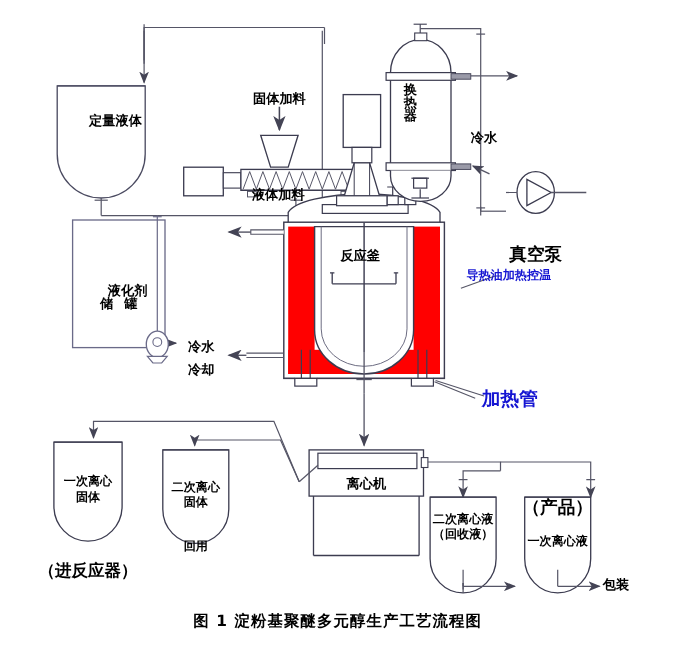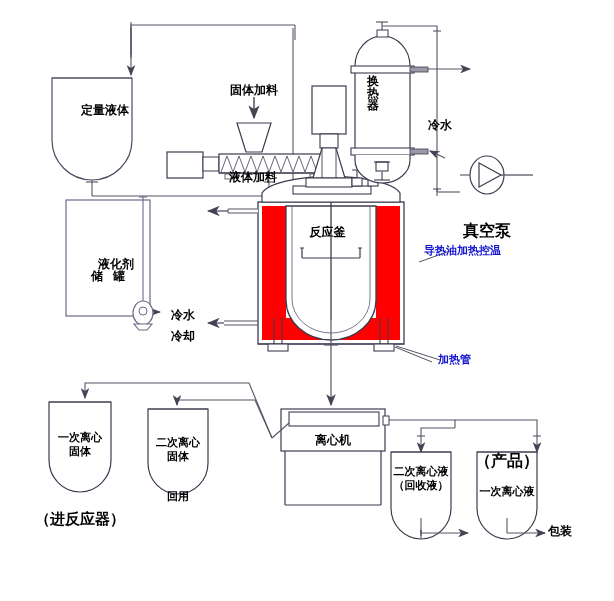--- a/index.html
+++ b/index.html
@@ -284,34 +284,35 @@
 
   <div class="lbl" style="left:447px;top:196px;width:80px;font-size:16px;margin-top:26px;">真空泵</div>
 
   <div class="lbl" style="left:291px;top:226px;width:73px;font-size:12px;">反应釜</div>
 
   <div class="lbl" style="left:160px;top:309px;width:46px;font-size:12px;">冷水</div>
   <div class="lbl" style="left:160px;top:330px;width:46px;font-size:12px;">冷却</div>
 
   <div class="lbl blue" style="left:424px;top:245px;width:120px;font-size:11px;text-align:left;">导热油加热控温</div>
 
-  <div class="lbl blue" style="left:438px;top:354px;width:60px;font-size:11px;text-align:left;">加热管</div>
+  <div class="lbl blue" style="left:438px;top:354px;width:60px;font-size:17px;text-align:left;">加热管</div>
 
   <div class="lbl" style="left:293px;top:434px;width:80px;font-size:12px;">离心机</div>
 
   <div class="lbl" style="left:40px;top:432px;width:80px;font-size:11px;">一次离心</div>
   <div class="lbl" style="left:40px;top:446px;width:80px;font-size:11px;">固体</div>
   <div class="lbl" style="left:33px;top:511px;width:94px;font-size:15px;">（进反应器）</div>
 
   <div class="lbl" style="left:138px;top:437px;width:80px;font-size:11px;">二次离心</div>
   <div class="lbl" style="left:138px;top:451px;width:80px;font-size:11px;">固体</div>
   <div class="lbl" style="left:138px;top:491px;width:80px;font-size:11px;">回用</div>
 
   <div class="lbl" style="left:381px;top:466px;width:80px;font-size:11px;">二次离心液</div>
   <div class="lbl" style="left:381px;top:480px;width:80px;font-size:11px;">（回收液）</div>
 
   <div class="lbl" style="left:467px;top:486px;width:80px;font-size:11px;">一次离心液</div>
   <div class="lbl" style="left:467px;top:452px;width:80px;font-size:16px;">（产品）</div>
 
   <div class="lbl" style="left:548px;top:525px;width:50px;font-size:12px;text-align:left;">包装</div>
 
+  <div class="cap">图 1    淀粉基聚醚多元醇生产工艺流程图</div>
 
 </div>
 
 </body></html>

